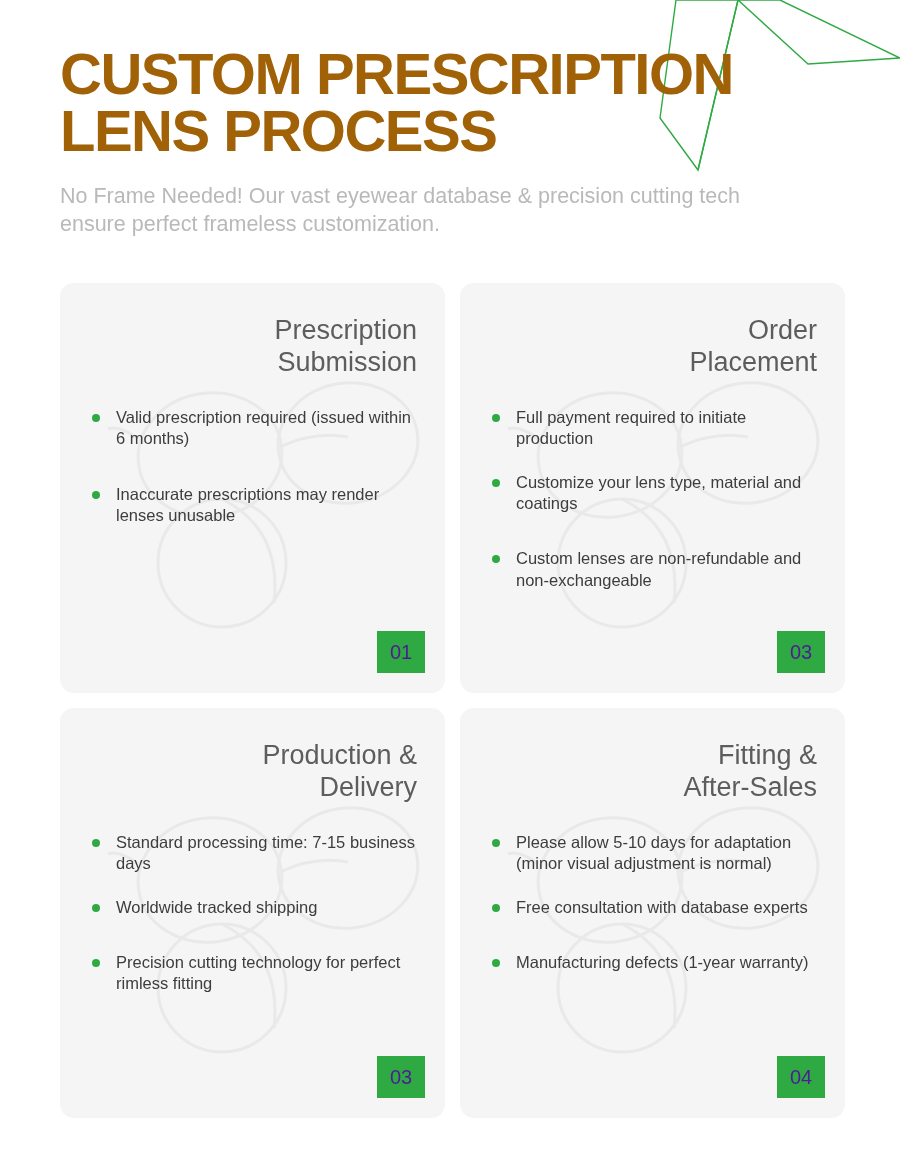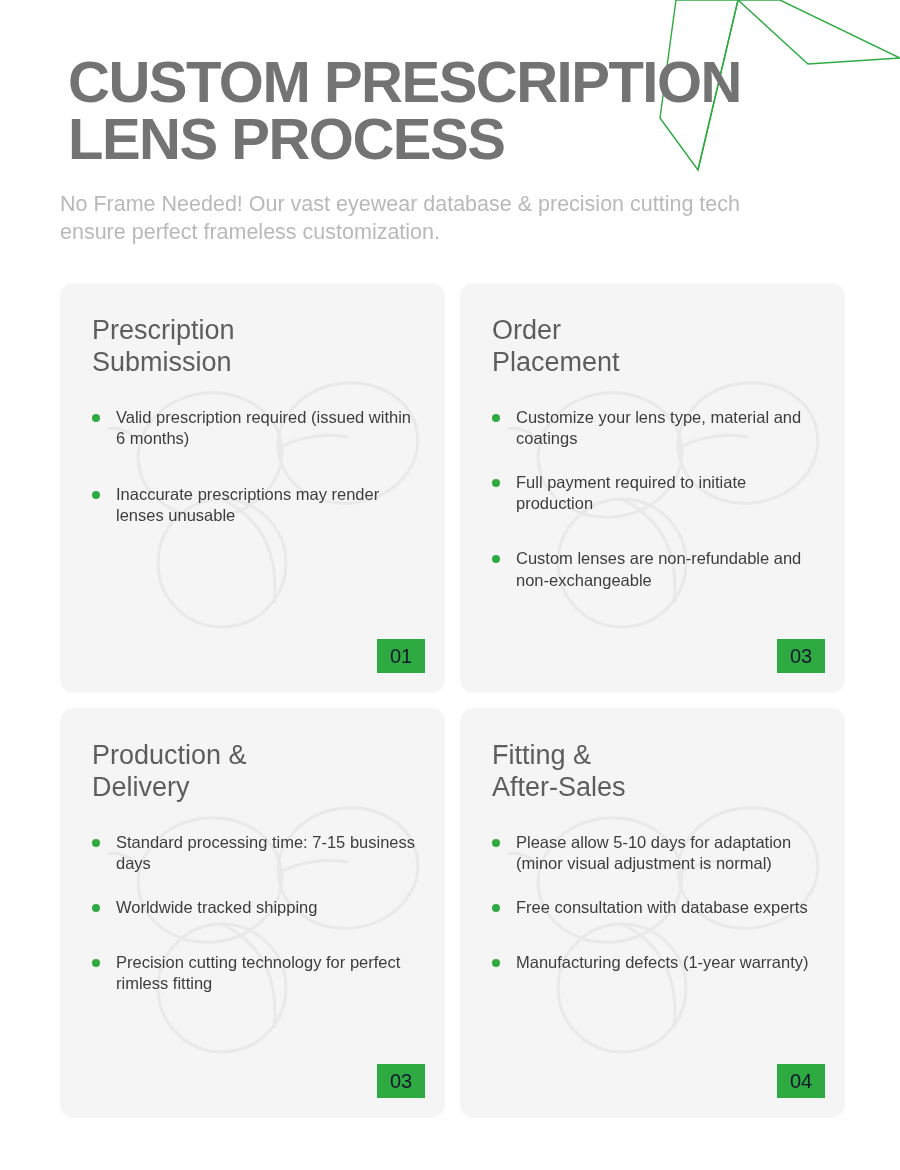--- a/index.html
+++ b/index.html
@@ -37,22 +37,22 @@
     position: absolute;
     left: 60px;
     top: 46px;
     width: 790px;
   }
   .title {
     font-size: 58px;
     line-height: 0.98;
     font-weight: bold;
     letter-spacing: -1.5px;
-    color: #737373;
-    margin: 8px;
+    color: #a16207;
+    margin: 0;
     text-transform: uppercase;
     font-family: "Liberation Sans", sans-serif;
   }
   .subtitle {
     margin: 22px 0 0 0;
     font-size: 21.5px;
     line-height: 1.32;
     color: #b9b9b9;
     max-width: 740px;
     font-family: "Liberation Sans", sans-serif;
@@ -85,27 +85,28 @@
     left: 42px;
     top: 52px;
     width: 330px;
     height: 330px;
     opacity: 1;
     pointer-events: none;
   }
 
   .card-title {
     position: relative;
-    margin: 0 0 0 4px;
+    margin: 0 0 0 16px;
     font-size: 27px;
     line-height: 1.18;
     color: #5d5d5d;
     font-weight: normal;
     white-space: pre-line;
     font-family: "Liberation Sans", sans-serif;
+    text-align: right;
   }
 
   .bullets {
     position: relative;
     list-style: none;
     margin: 28px 0 0 0;
     padding: 0;
   }
   .bullets li {
     position: relative;
@@ -131,23 +132,23 @@
   }
   .bullets li.gap-above {
     margin-top: 34px;
   }
 
   .badge {
     position: absolute;
     right: 20px;
     bottom: 20px;
     min-width: 48px;
-    height: 34px;
+    height: 42px;
     background: #2faa43;
-    color: #0f172a;
+    color: #4c1d95;
     font-size: 20px;
     display: flex;
     align-items: center;
     justify-content: center;
     font-family: "Liberation Sans", sans-serif;
   }
 </style>
 </head>
 <body>
 
@@ -193,22 +194,22 @@
           <ellipse cx="246" cy="108" rx="70" ry="60" transform="rotate(-8 246 108)"></ellipse>
           <path d="M178 112 q34 -16 68 -10"></path>
           <path d="M36 104 q-18 -14 -30 -10"></path>
           <circle cx="120" cy="228" r="64"></circle>
           <path d="M120 164 q60 30 52 104"></path>
         </g>
       </svg>
       <h2 class="card-title">Order
 Placement</h2>
       <ul class="bullets">
+        <li>Full payment required to initiate production</li>
         <li>Customize your lens type, material and coatings</li>
-        <li>Full payment required to initiate production</li>
         <li class="gap-above">Custom lenses are non-refundable and non-exchangeable</li>
       </ul>
       <div class="badge">03</div>
     </div>
 
     <div class="card">
       <svg class="card-watermark" viewBox="0 0 330 330">
         <g fill="none" stroke="#e9e9e9" stroke-width="3">
           <ellipse cx="108" cy="120" rx="72" ry="62" transform="rotate(-8 108 120)"></ellipse>
           <ellipse cx="246" cy="108" rx="70" ry="60" transform="rotate(-8 246 108)"></ellipse>

